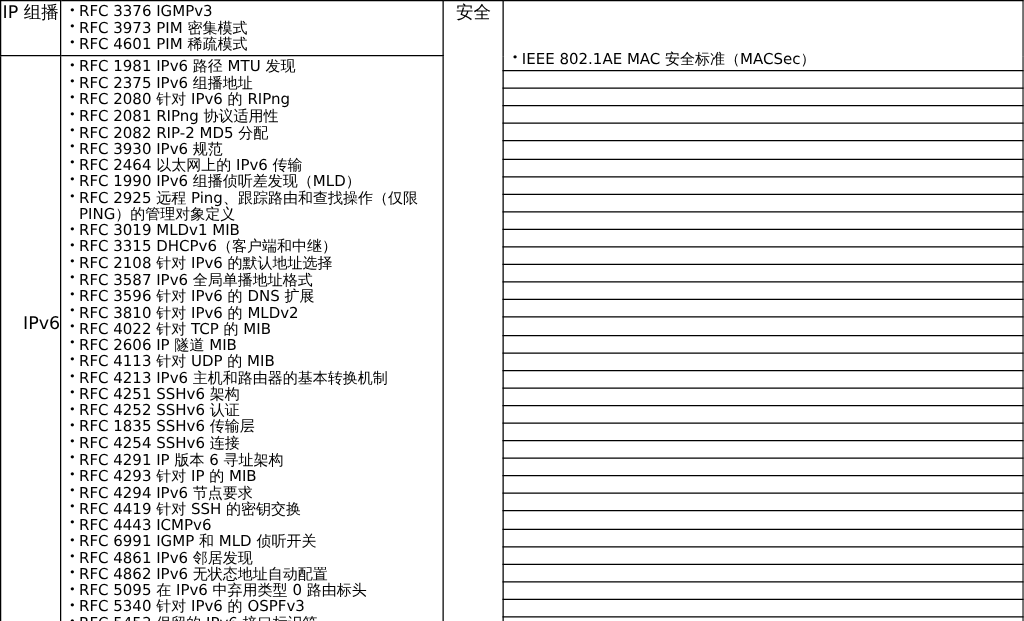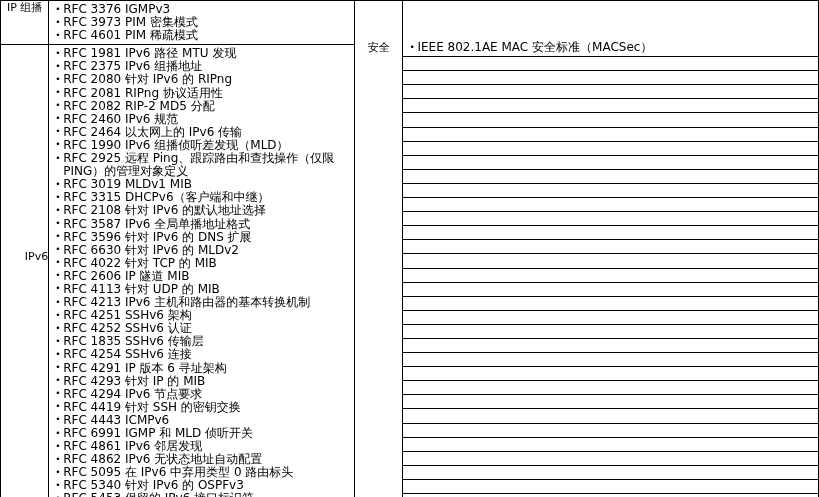--- a/index.html
+++ b/index.html
@@ -27,21 +27,21 @@
     padding: 0;
   }
 
   .col-label-left { width: 48px; }
   .col-content-left { width: 305px; }
   .col-label-right { width: 48px; }
   .col-content-right { width: 414px; }
 
   .label-cell {
     text-align: center;
-    font-size: 11px;
+    font-size: 14px;
     padding-top: 3px;
     line-height: 1.35;
   }
   .label-cell.mid {
     vertical-align: top;
   }
 
   .rfc-list {
     list-style: none;
     margin: 0;
@@ -78,21 +78,21 @@
         <span>IP 组播</span>
       </td>
       <td>
         <ul class="rfc-list">
           <li>RFC 3376 IGMPv3</li>
           <li>RFC 3973 PIM 密集模式</li>
           <li>RFC 4601 PIM 稀疏模式</li>
         </ul>
       </td>
       <td class="label-cell" rowspan="2">
-        <div style="padding-top:40px;">
+        <div style="">
           <span>安全</span>
         </div>
       </td>
       <td rowspan="2">
         <div style="height:40px;"></div>
         <ul class="rfc-list" style="padding-top:0;">
           <li>IEEE 802.1AE MAC 安全标准（MACSec）</li>
         </ul>
         <div id="right-fill">
             <div style="height: 13.1px; border-top: 1px solid rgb(0, 0, 0); margin-left: -1px; margin-right: -1px;"></div>
@@ -136,30 +136,30 @@
           <span>IPv6</span>
         </div>
       </td>
       <td>
         <ul class="rfc-list" id="ipv6-list">
             <li>RFC 1981 IPv6 路径 MTU 发现</li>
             <li>RFC 2375 IPv6 组播地址</li>
             <li>RFC 2080 针对 IPv6 的 RIPng</li>
             <li>RFC 2081 RIPng 协议适用性</li>
             <li>RFC 2082 RIP-2 MD5 分配</li>
-            <li>RFC 2460 IPv6 规范</li>
+            <li>RFC 3930 IPv6 规范</li>
             <li>RFC 2464 以太网上的 IPv6 传输</li>
             <li>RFC 1990 IPv6 组播侦听差发现（MLD）</li>
             <li>RFC 2925 远程 Ping、跟踪路由和查找操作（仅限 PING）的管理对象定义</li>
             <li>RFC 3019 MLDv1 MIB</li>
             <li>RFC 3315 DHCPv6（客户端和中继）</li>
             <li>RFC 2108 针对 IPv6 的默认地址选择</li>
             <li>RFC 3587 IPv6 全局单播地址格式</li>
             <li>RFC 3596 针对 IPv6 的 DNS 扩展</li>
-            <li>RFC 6630 针对 IPv6 的 MLDv2</li>
+            <li>RFC 3810 针对 IPv6 的 MLDv2</li>
             <li>RFC 4022 针对 TCP 的 MIB</li>
             <li>RFC 2606 IP 隧道 MIB</li>
             <li>RFC 4113 针对 UDP 的 MIB</li>
             <li>RFC 4213 IPv6 主机和路由器的基本转换机制</li>
             <li>RFC 4251 SSHv6 架构</li>
             <li>RFC 4252 SSHv6 认证</li>
             <li>RFC 1835 SSHv6 传输层</li>
             <li>RFC 4254 SSHv6 连接</li>
             <li>RFC 4291 IP 版本 6 寻址架构</li>
             <li>RFC 4293 针对 IP 的 MIB</li>

